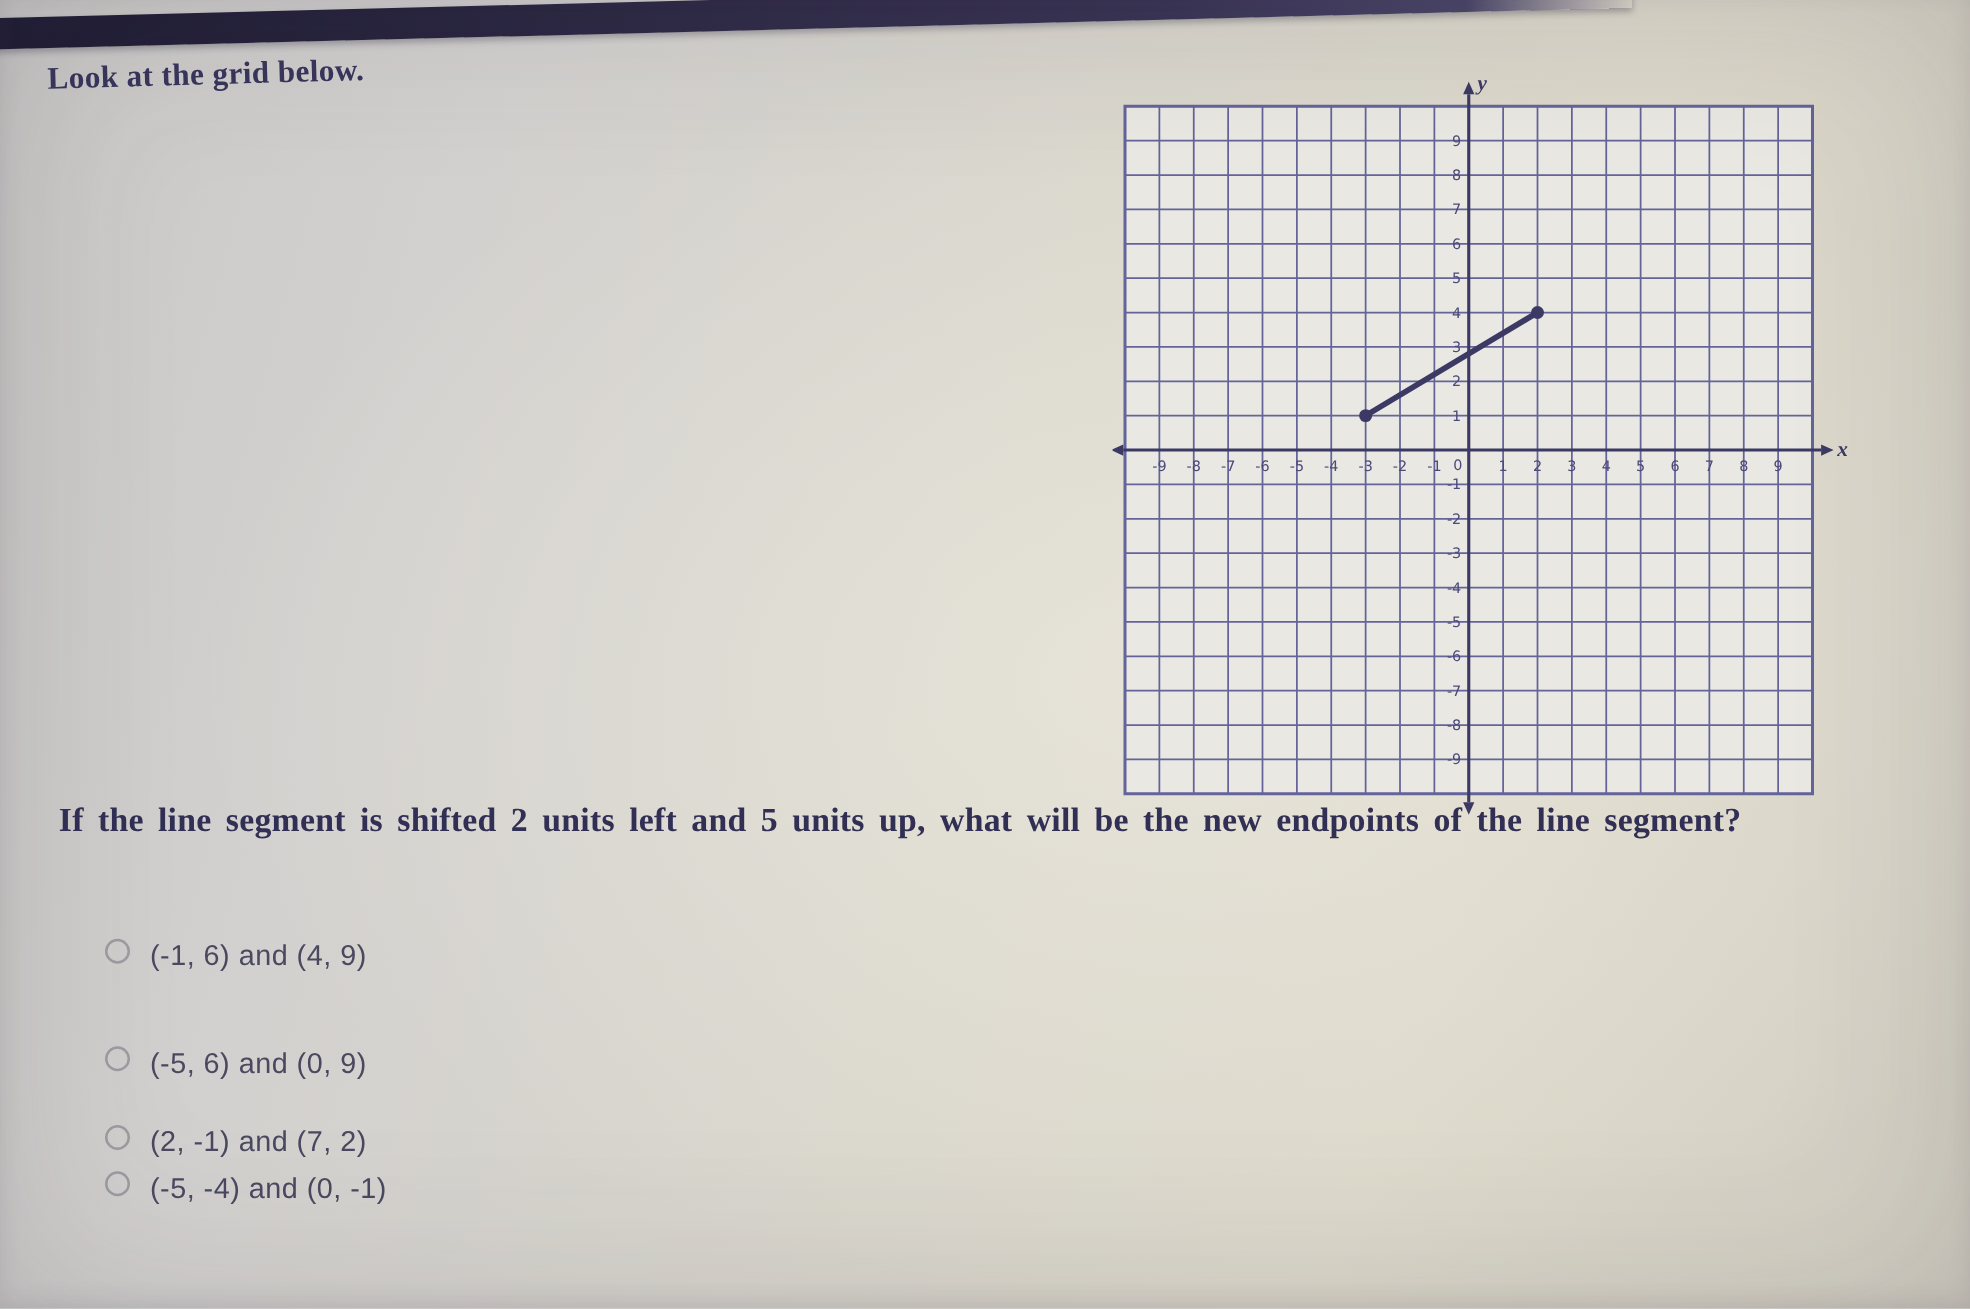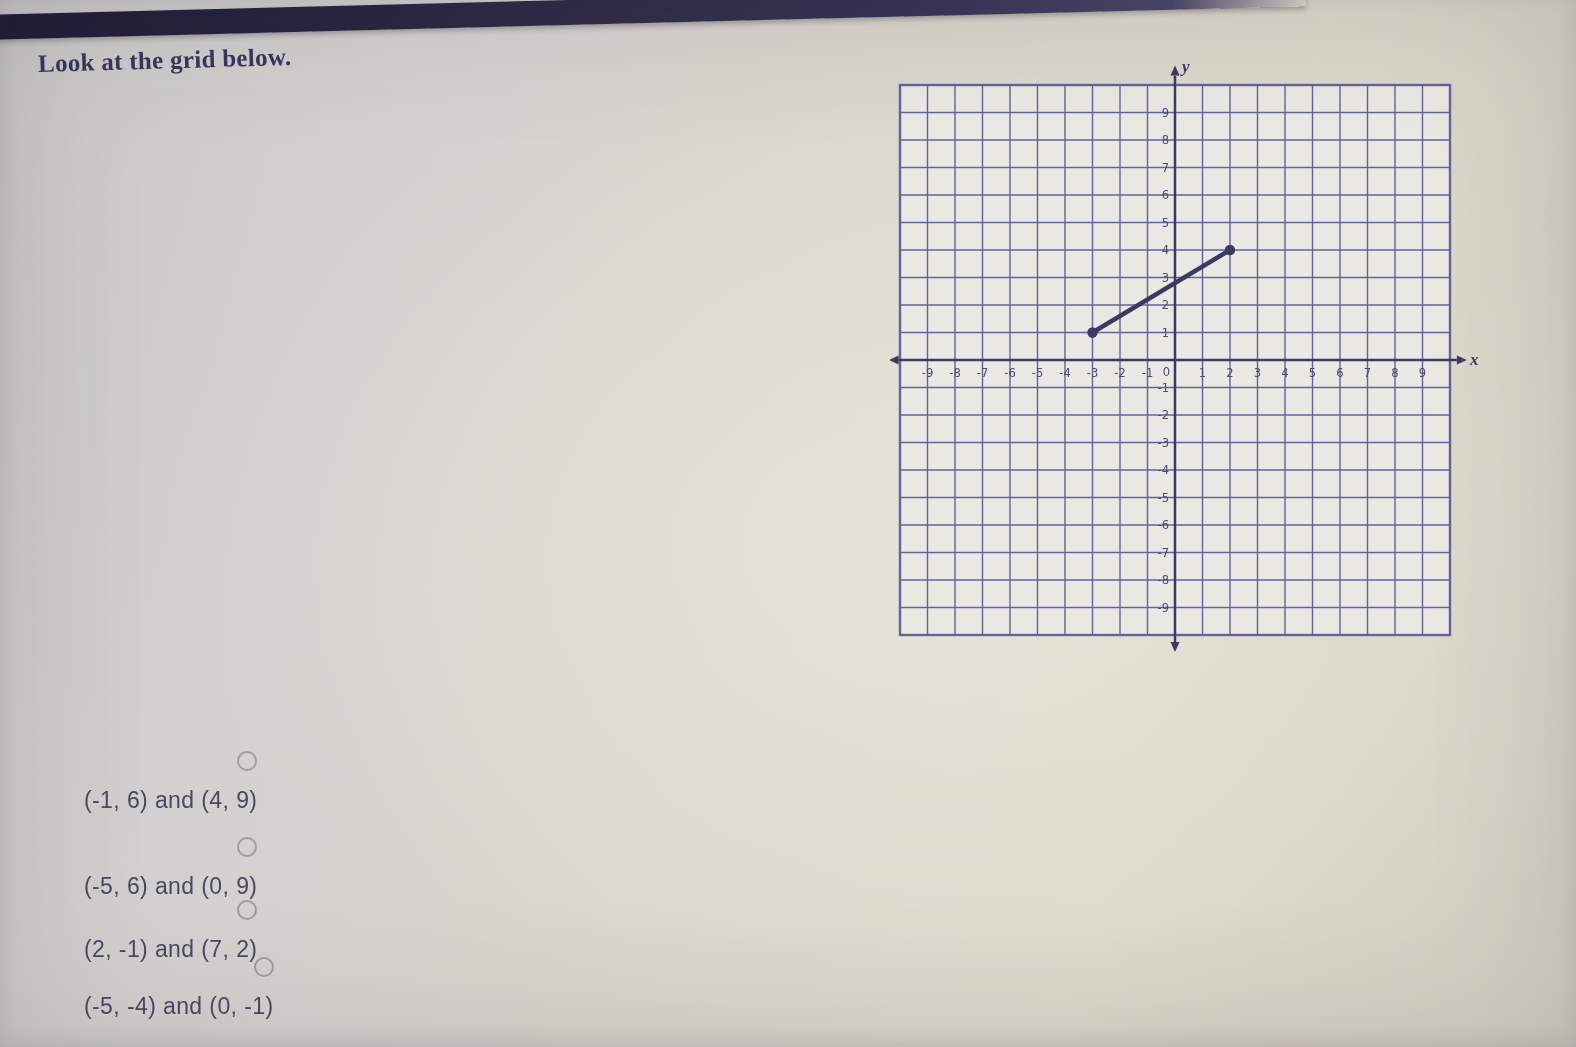--- a/index.html
+++ b/index.html
@@ -29,34 +29,33 @@
     letter-spacing:0.3px;
   }
   .graph-wrap{position:absolute;left:890px;top:55px;width:620px;height:620px;}
   .question{
     position:absolute;left:47px;top:641px;width:1505px;
     font-size:27px;font-weight:bold;color:#322f55;
     word-spacing:4.5px;letter-spacing:0.2px;
   }
   .option-row{
     position:absolute;left:84px;
-    display:flex;align-items:flex-end;gap:16px;
+    display:flex;align-items:flex-start;gap:16px;
     font-family:"Liberation Sans",sans-serif;
     cursor:pointer;
-    flex-direction:column;
   }
   .radio{
     width:20px;height:20px;border-radius:50%;
     border:2.5px solid #94939a;background:transparent;
     box-sizing:border-box;flex:0 0 auto;opacity:0.85;
   }
   .option-label{
     font-size:23px;color:#4b4960;letter-spacing:0.4px;
   }
-  .opt-0{top:751px;} .opt-1{top:837px;} .opt-2{top:900px;} .opt-3{top:957px;}
+  .opt-0{top:751px;} .opt-1{top:837px;} .opt-2{top:900px;} .opt-3{top:937px;}
 </style>
 </head>
 <body>
 
 <div class="page">
 
   <div class="top-bar"></div>
 
   <div class="instruction">Look at the grid below.</div>
 
@@ -144,20 +143,21 @@
         <text x="279" y="89" text-anchor="end" fill="#4c4a7a" font-size="11.5" font-family="&quot;DejaVu Sans&quot;,sans-serif">8</text>
         <text x="279" y="61.5" text-anchor="end" fill="#4c4a7a" font-size="11.5" font-family="&quot;DejaVu Sans&quot;,sans-serif">9</text>
         <text x="579.875" y="310" fill="#3c3a64" font-size="17" font-style="italic" font-weight="bold" font-family="&quot;Liberation Serif&quot;,serif">x</text>
         <text x="292" y="17.375" fill="#3c3a64" font-size="17" font-style="italic" font-weight="bold" font-family="&quot;Liberation Serif&quot;,serif">y</text>
         <line x1="202.5" y1="277.5" x2="340" y2="195" stroke="#3c3a64" stroke-width="4.5" stroke-linecap="round"></line>
         <circle cx="202.5" cy="277.5" r="5.2" fill="#3c3a64"></circle>
         <circle cx="340" cy="195" r="5.2" fill="#3c3a64"></circle>
       </svg>
   </div>
 
+  <div class="question">If the line segment is shifted 2 units left and 5 units up, what will be the new endpoints of the line segment?</div>
 
   <div class="option-row opt-0">
     <span class="radio"></span>
     <span class="option-label">(-1, 6) and (4, 9)</span>
   </div>
   <div class="option-row opt-1">
     <span class="radio"></span>
     <span class="option-label">(-5, 6) and (0, 9)</span>
   </div>
   <div class="option-row opt-2">

